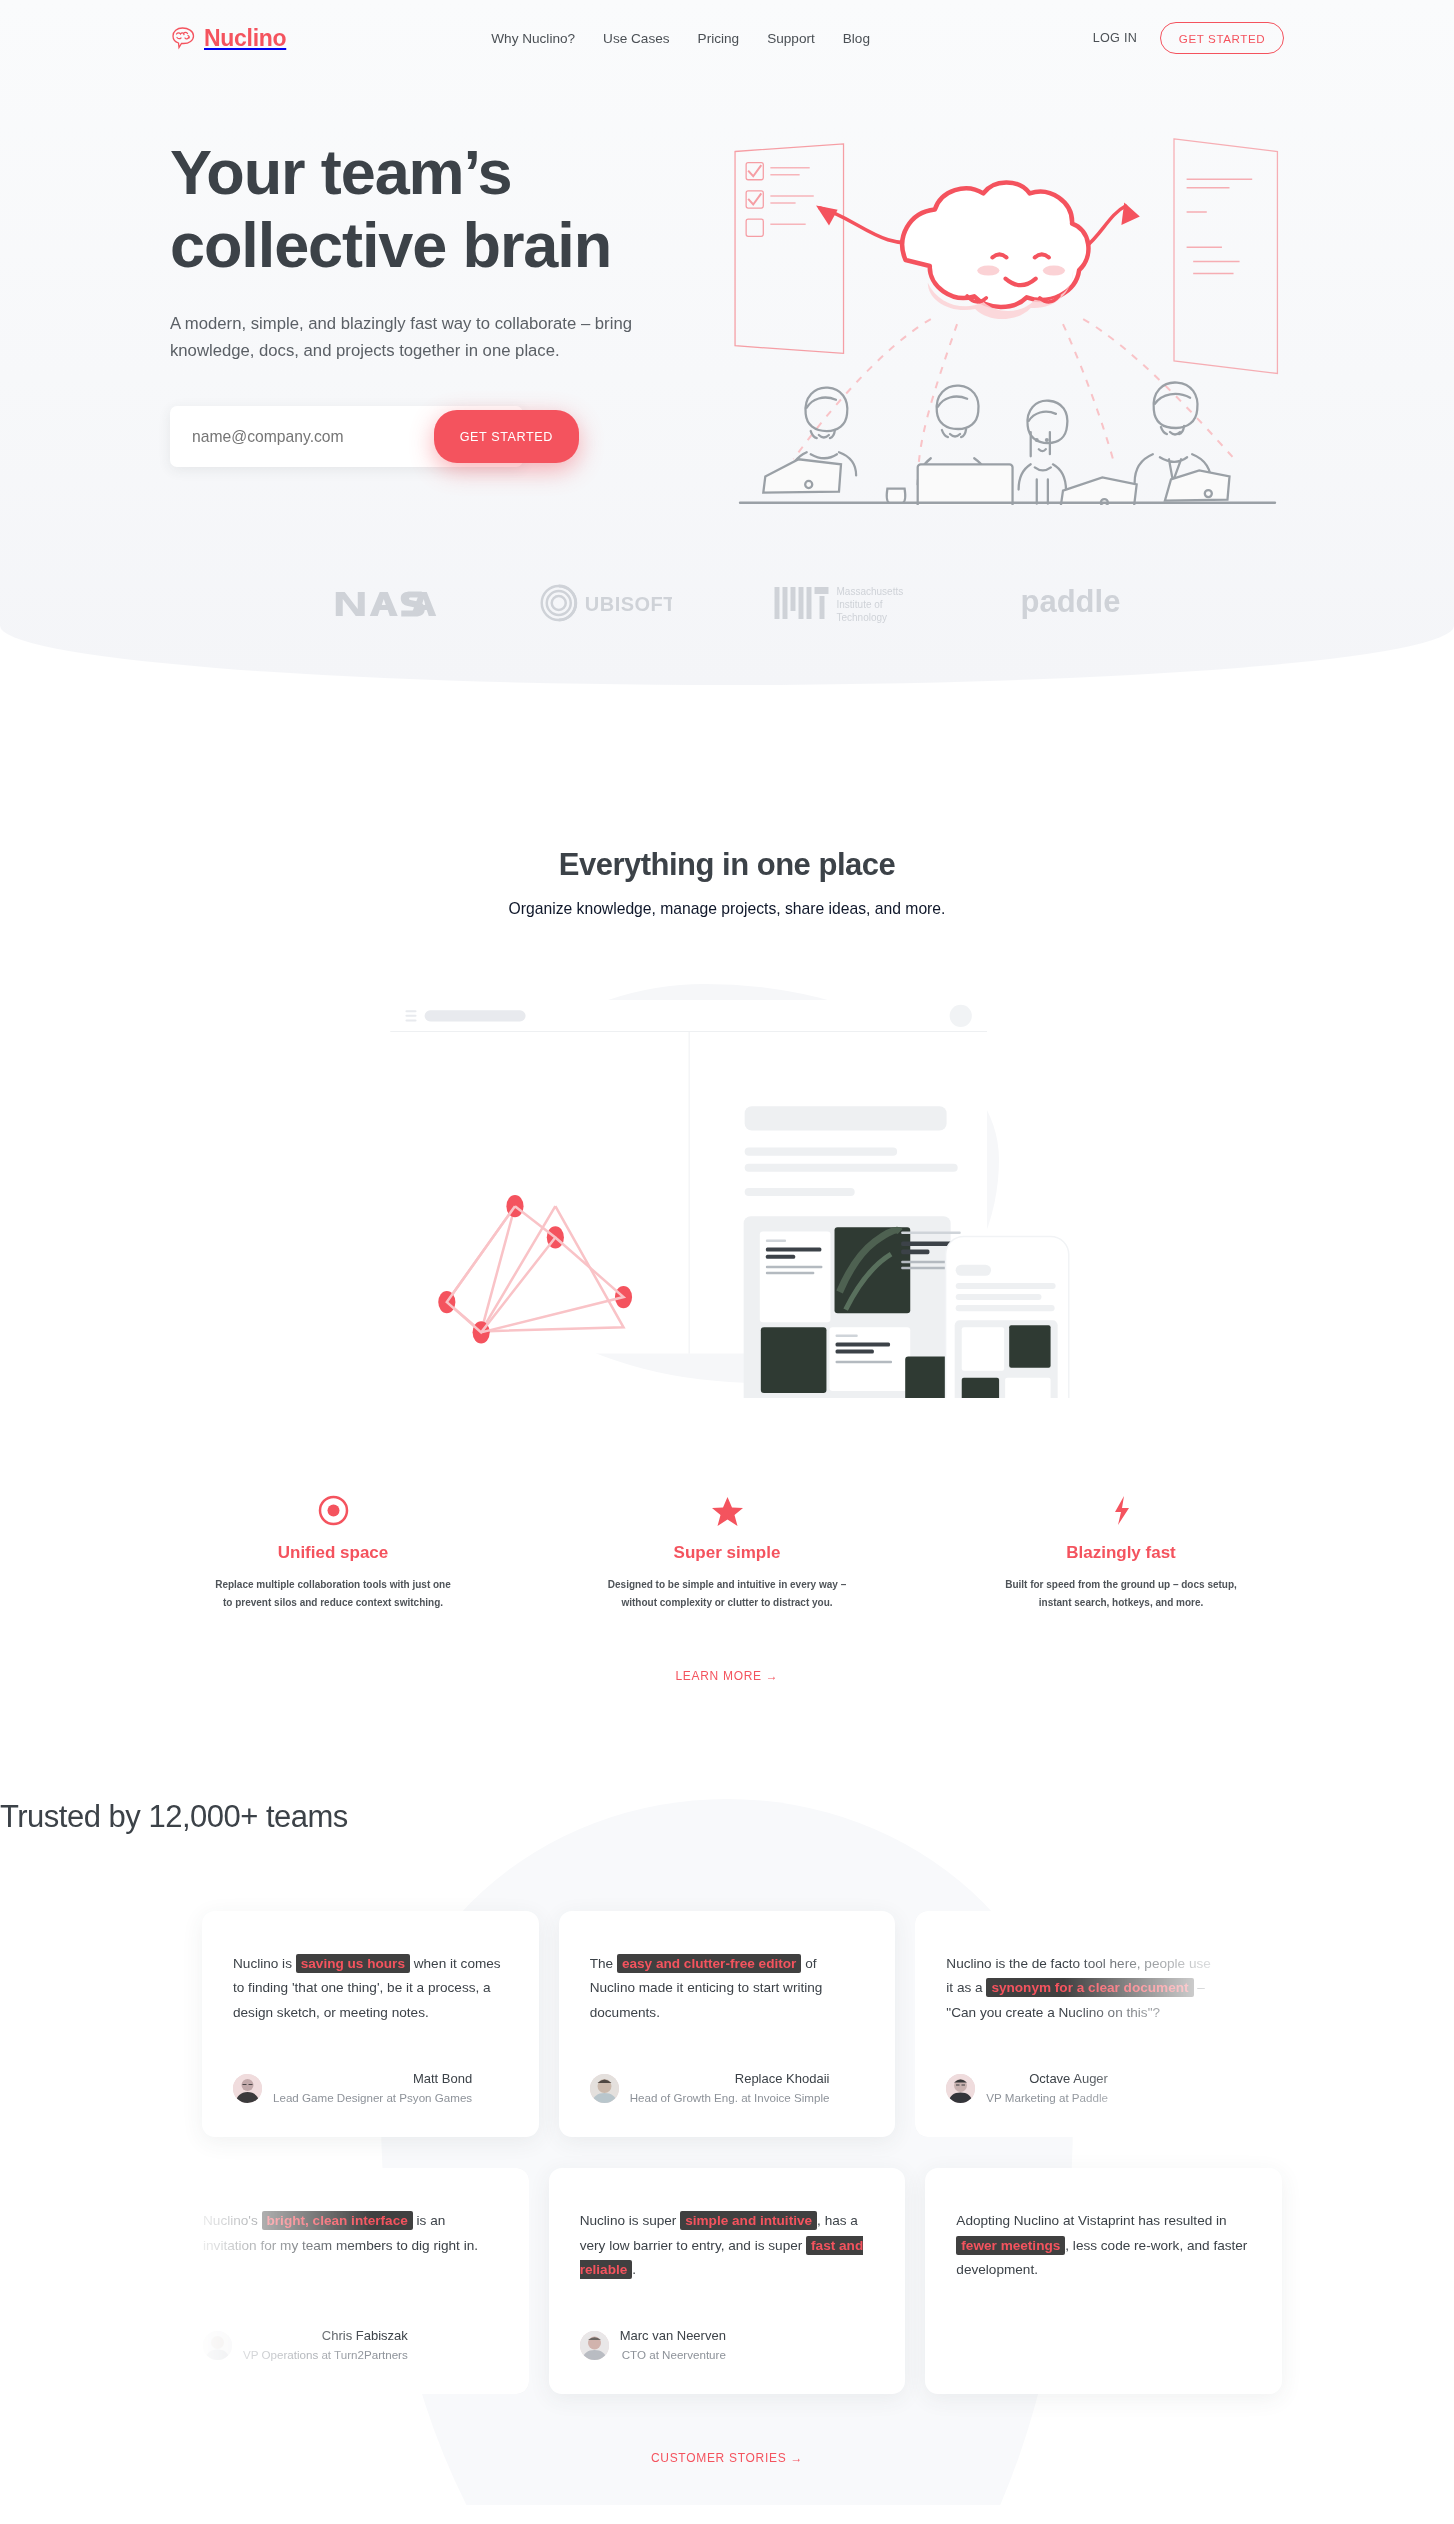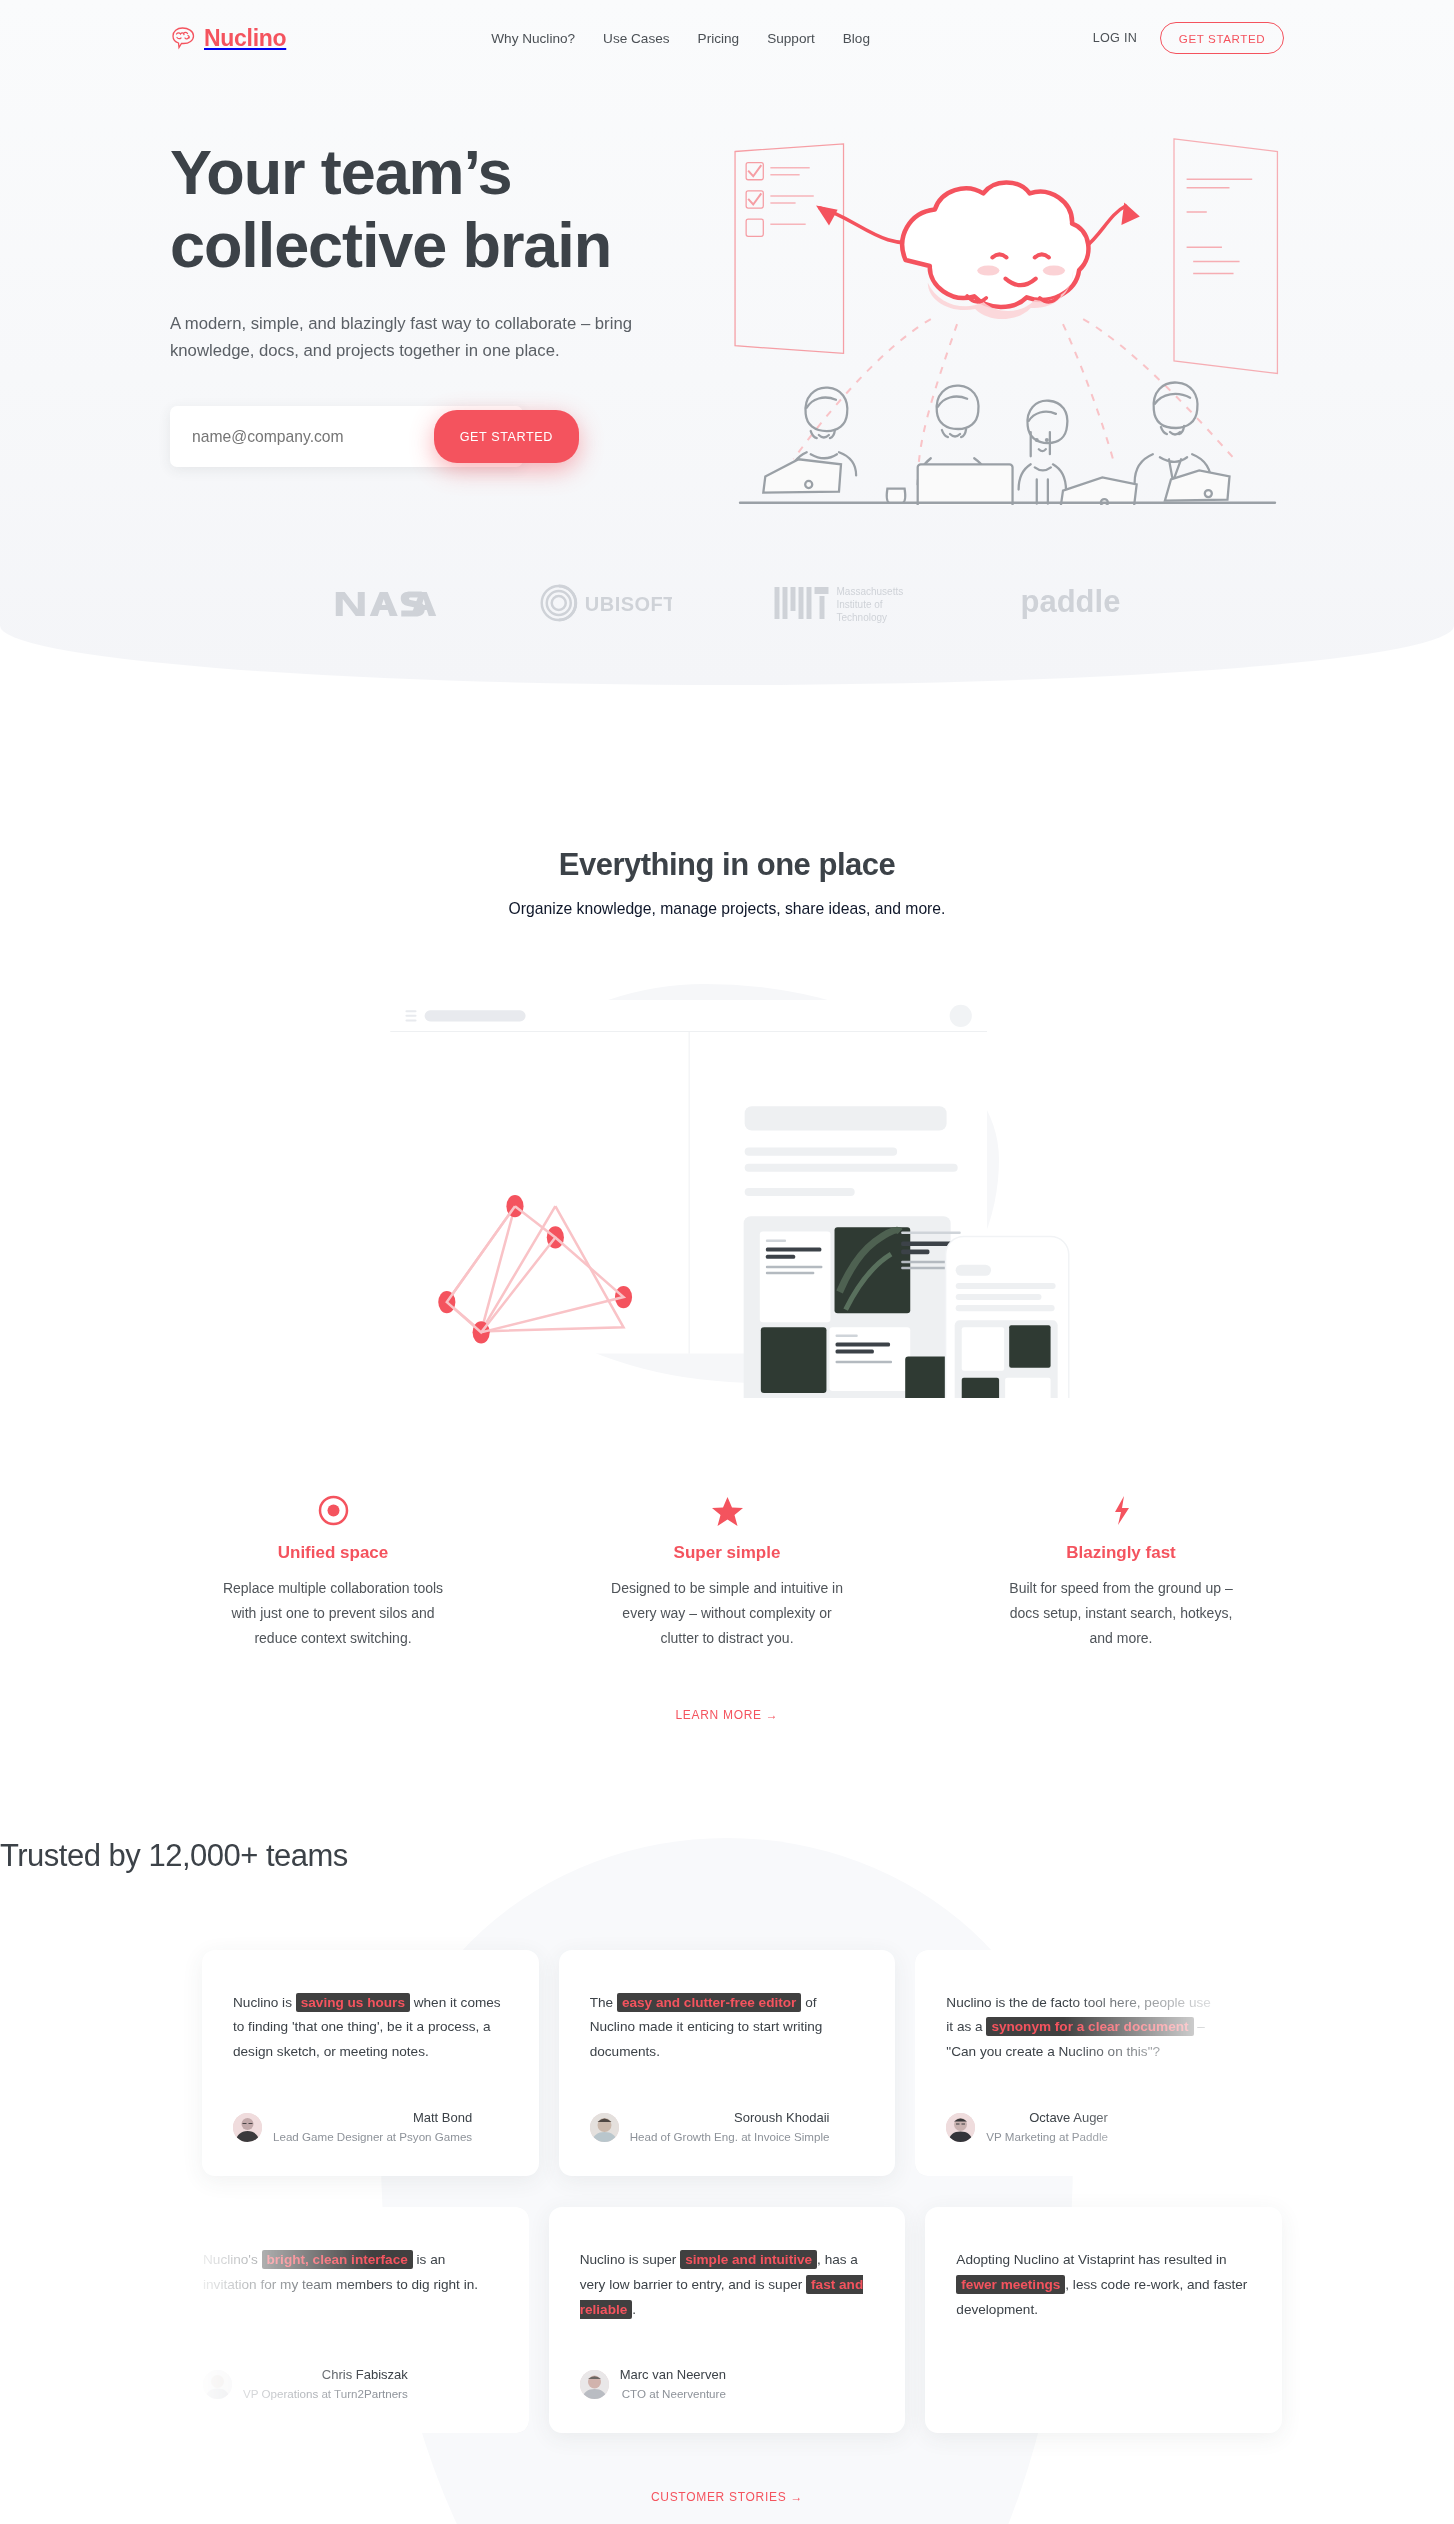--- a/index.html
+++ b/index.html
@@ -93,21 +93,21 @@
   }
 
   
   .features{
     width:1035px;margin:91px auto 0;display:flex;justify-content:space-between;
     text-align:center;
   }
   .feature{width:247px;}
   .feat-icon{height:43px;display:flex;align-items:center;justify-content:center;color:#f4535e;}
   .feat-title{margin-top:11px;font-size:17px;font-weight:bold;color:#f4535e;}
-  .feat-body{margin-top:13px;font-size:14px;line-height:1.78;color:#4f5459;}
+  .feat-body{margin-top:13px;font-size:10px;line-height:1.78;color:#4f5459;font-weight:bold;}
   .link-more{
     display:block;text-align:center;margin-top:57px;
     font-size:12px;letter-spacing:0.7px;color:#f4535e;text-decoration:none;
   }
 
   
   .sec-trusted{position:relative;margin-top:116px;padding-bottom:40px;}
   .trust-blob{
     position:absolute;left:50%;transform:translateX(-50%);top:0;
     width:692px;height:929px;background:#f8f9fb;
@@ -485,21 +485,21 @@
           <div class="person">
             <div class="avatar">
                 <svg width="29" height="29" viewBox="0 0 58 58">
                   <rect width="58" height="58" fill="#e4e0dd"></rect>
                   <circle cx="29" cy="24" r="14" fill="#cbb9ac"></circle>
                   <path d="M15 18 q14-14 28 0" fill="#4f4742"></path>
                   <path d="M4 58 c2-14 12-20 25-20 s23 6 25 20z" fill="#b9c6cc"></path>
                 </svg>
               </div>
             <div>
-              <div class="pname">Soroush Khodaii</div>
+              <div class="pname">Replace Khodaii</div>
               <div class="prole">Head of Growth Eng. at Invoice Simple</div>
             </div>
           </div>
         </div>
         <div class="tcard fade-right">
           <div class="quote"><span>Nuclino is the de facto tool here, people use it as a </span><span class="hl">synonym for a clear document</span><span> – "Can you create a Nuclino on this"?</span></div>
           <div class="person">
             <div class="avatar">
                 <svg width="29" height="29" viewBox="0 0 58 58">
                   <rect width="58" height="58" fill="#efdcdd"></rect>

